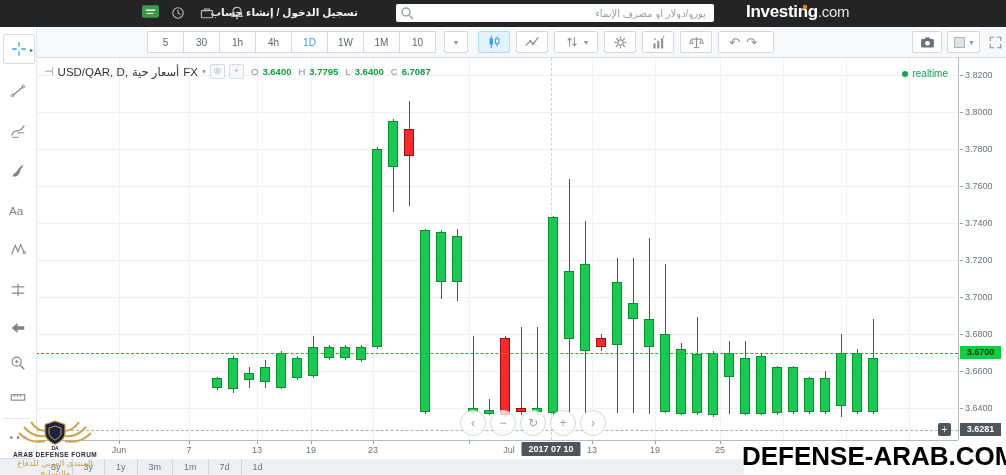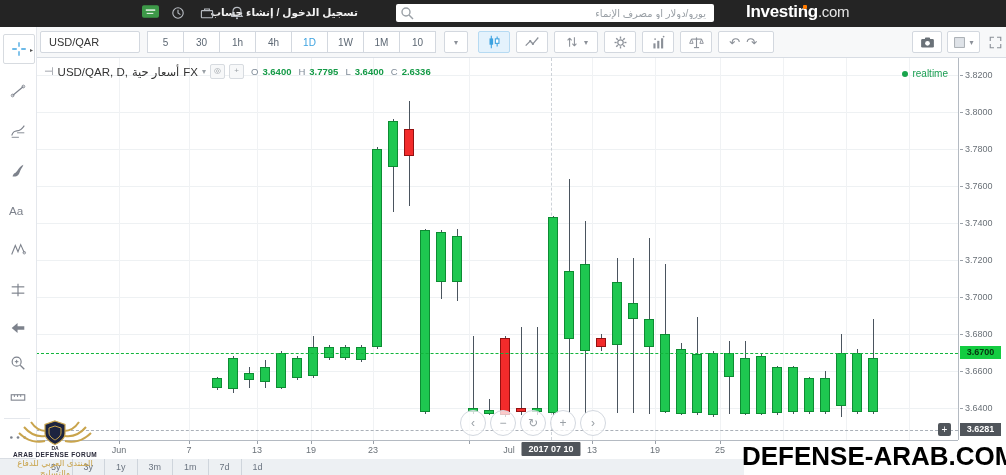--- a/index.html
+++ b/index.html
@@ -130,21 +130,20 @@
           <line x1="5" y1="8.5" x2="12" y2="8.5" stroke="#fff" stroke-width="1"></line>
         </svg>
     </div>
     <div class="brand">
       <span>Investing</span><span class="comsuf">.com</span>
       <i class="idot"></i>
     </div>
   </div>
 
   <div class="toolbar">
-    <div class="tbtn symbol-btn">USD/QAR</div>
     <div id="intervals">
         <div class="ibtn">5</div>
         <div class="ibtn">30</div>
         <div class="ibtn">1h</div>
         <div class="ibtn">4h</div>
         <div class="ibtn active">1D</div>
         <div class="ibtn">1W</div>
         <div class="ibtn">1M</div>
         <div class="ibtn">10</div>
       </div>
@@ -309,21 +308,21 @@
       <span class="caret">▾</span>
       <span class="mini">◎</span>
       <span class="mini">+</span>
       <span class="olabel">O</span>
         <span class="oval">3.6400</span>
       <span class="olabel">H</span>
         <span class="oval">3.7795</span>
       <span class="olabel">L</span>
         <span class="oval">3.6400</span>
       <span class="olabel">C</span>
-        <span class="oval">2.6336</span>
+        <span class="oval">6.7087</span>
     </div>
     <div class="realtime">
       <span class="dot"></span>
       <span>realtime</span>
     </div>
     <div class="lastline" id="lastline" style="top: 294.5px;"></div>
     <div class="xhair-h" id="xhairh" style="top: 372px;"></div>
     <div class="xhair-v" id="xhairv" style="left: 515px;"></div>
     <div class="plus-btn" id="plusbtn" style="left: 902px; top: 365px;">+</div>
     <div id="navbtns">

